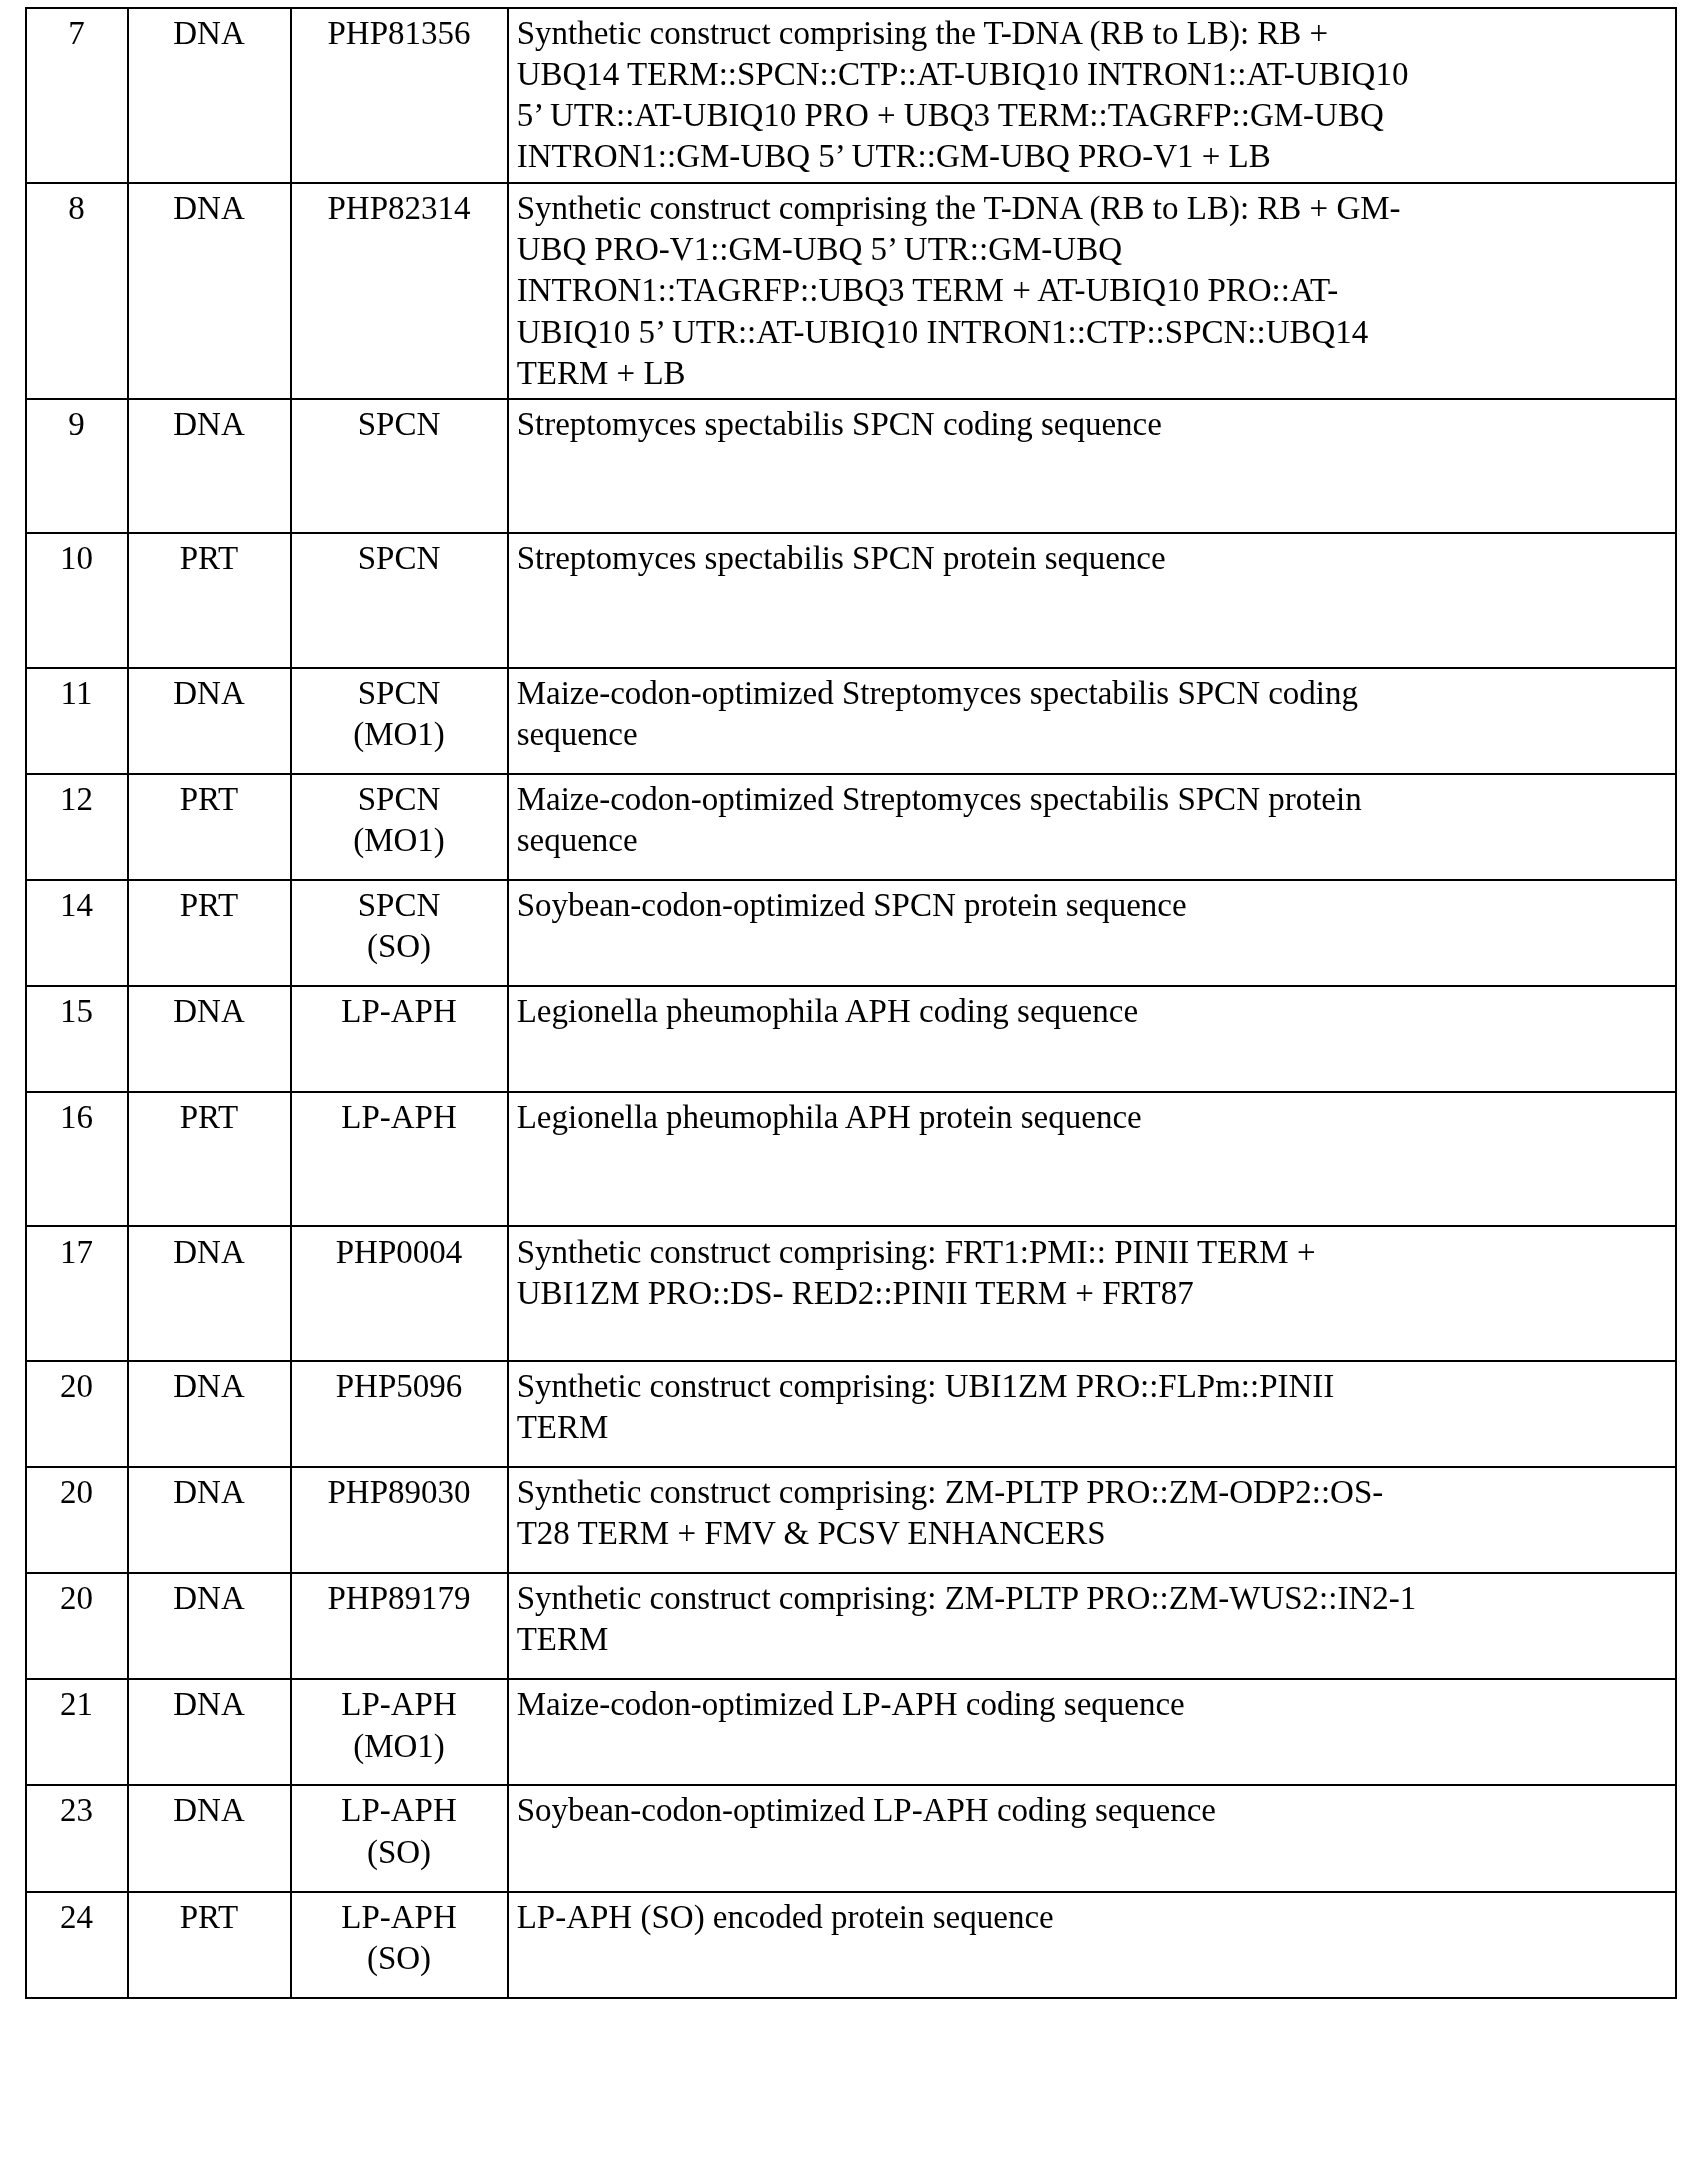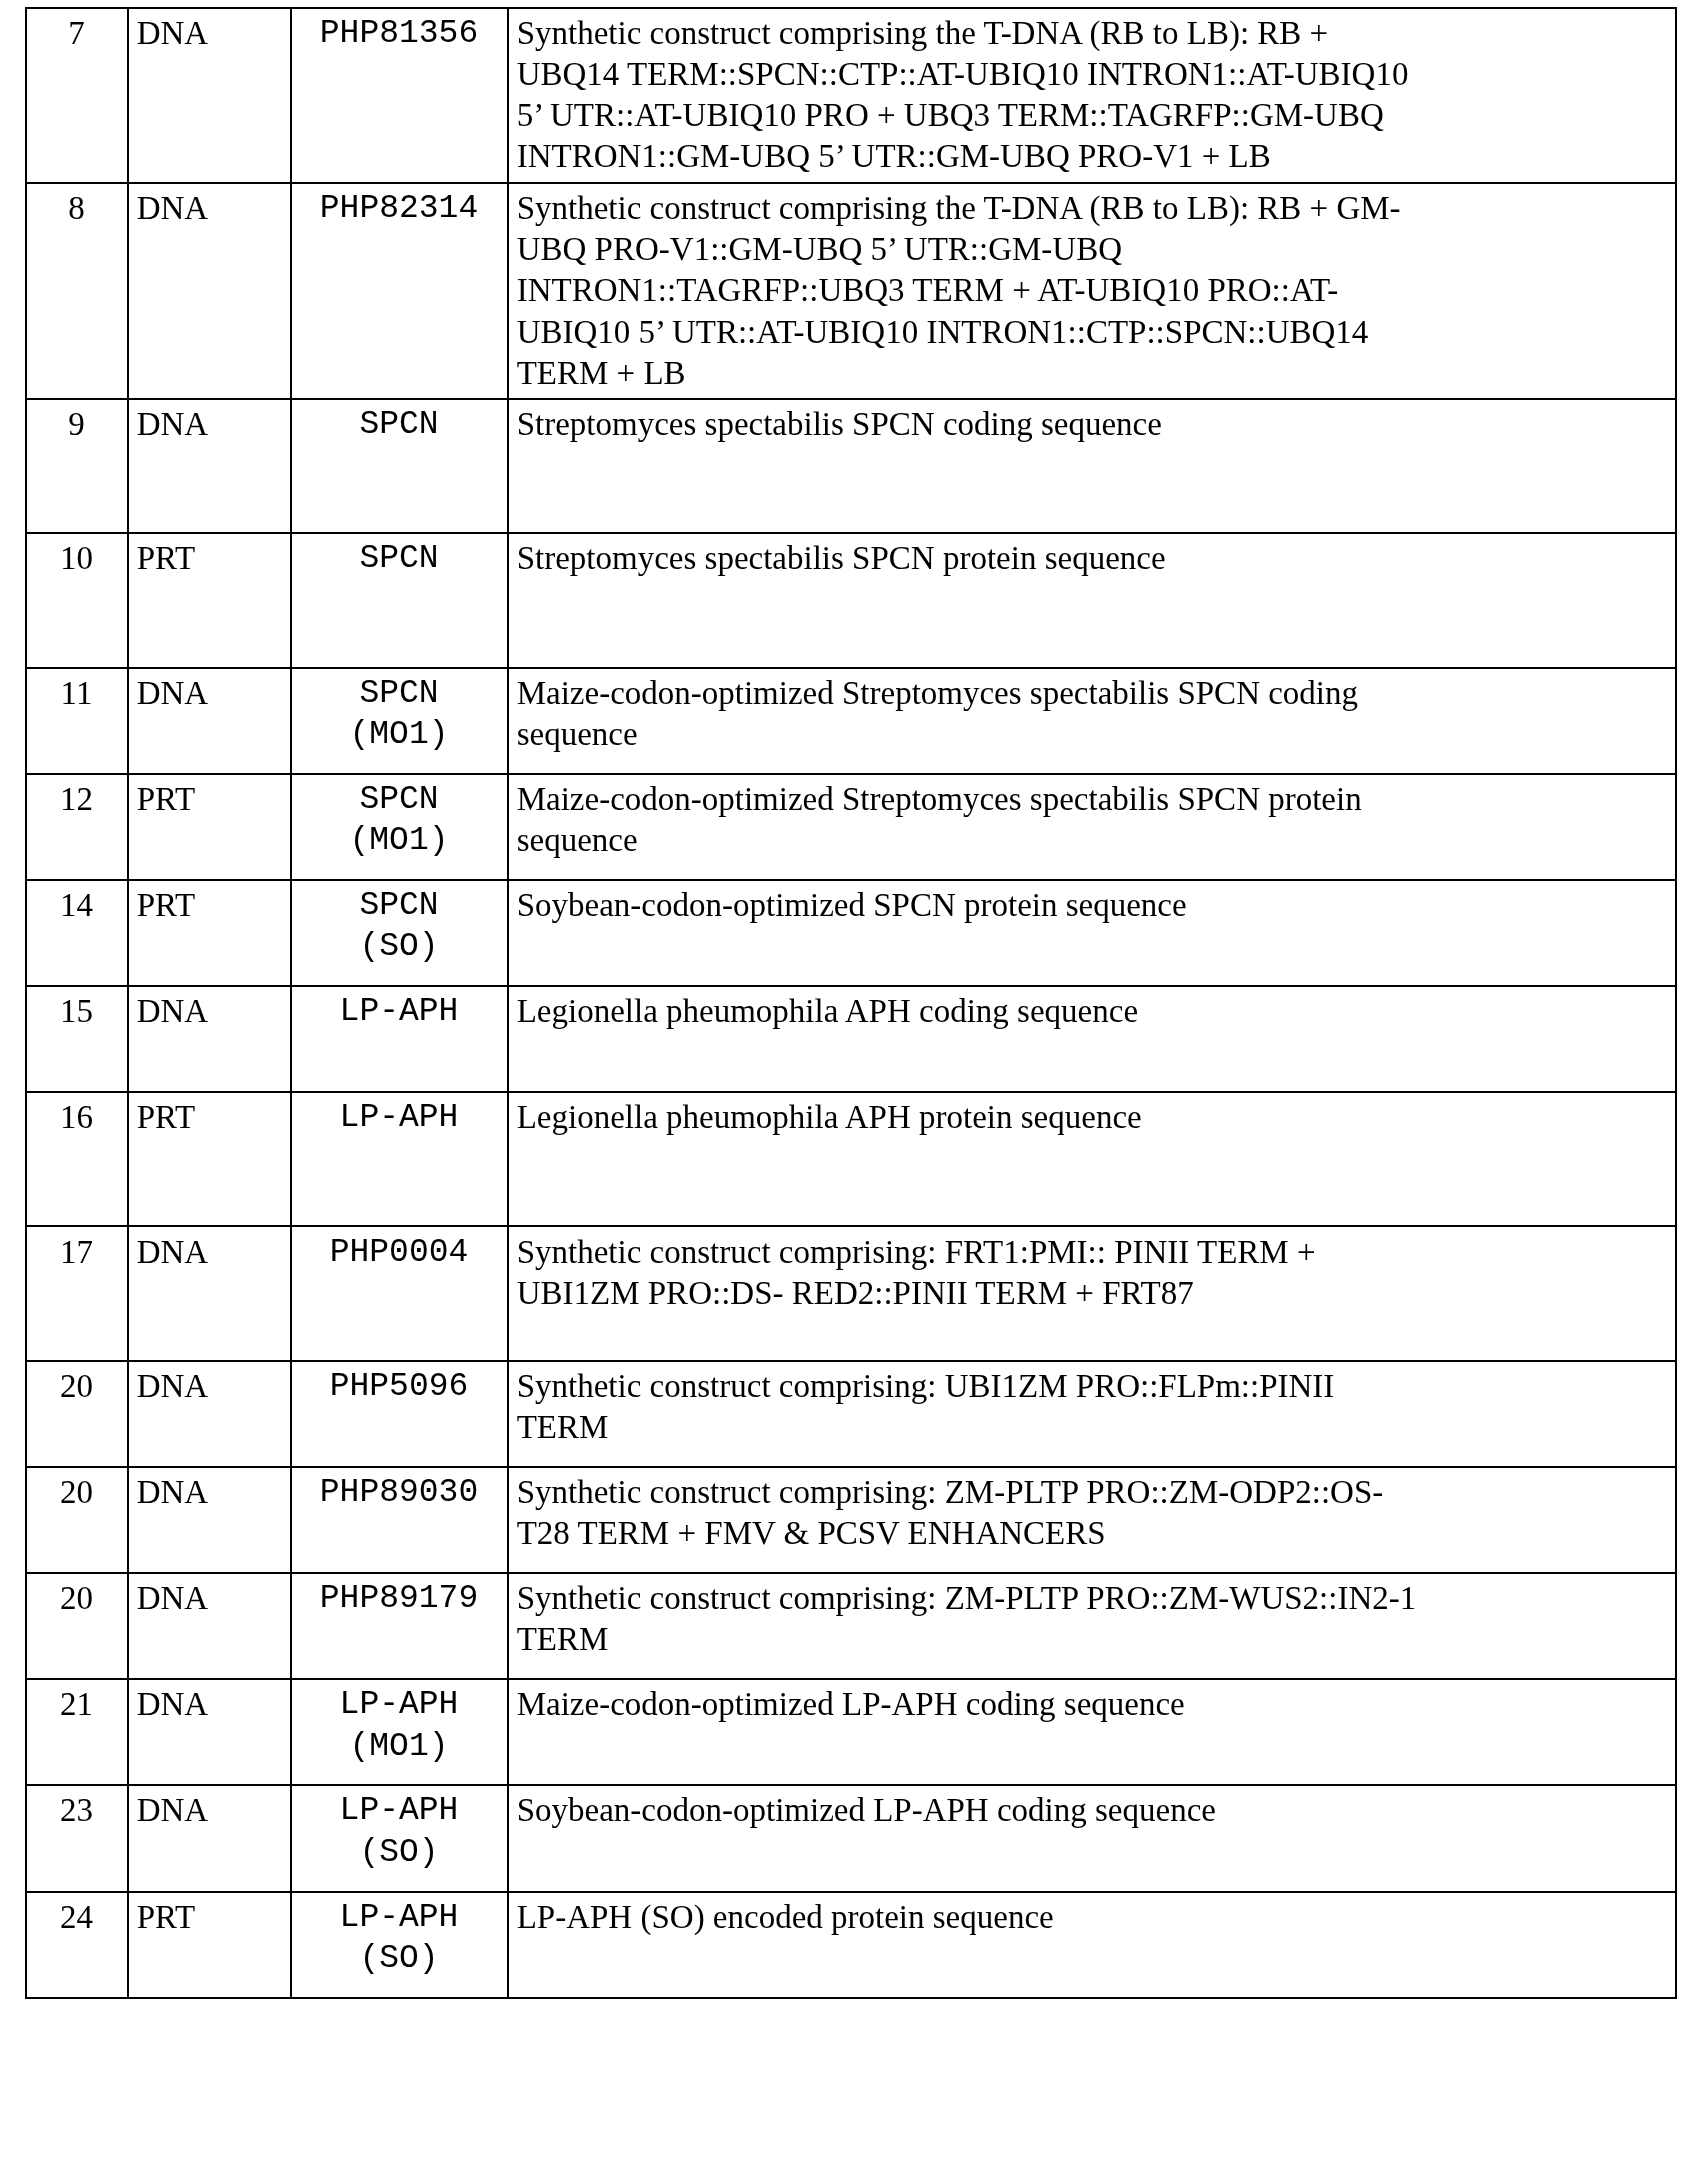--- a/index.html
+++ b/index.html
@@ -30,27 +30,27 @@
     font-size: 33px;
     line-height: 1.25;
     padding: 4.1px 8.2px;
     overflow: hidden;
   }
   td.c-num {
     text-align: center;
     padding-top: 5.7px;
   }
   td.c-type {
+    text-align: center;
     padding-top: 5.7px;
   }
   td.c-name {
     text-align: center;
     padding-top: 5.7px;
     white-space: pre-line;
-    font-family: Liberation Mono, monospace;
   }
   td.c-desc {
     text-align: left;
     padding-left: 13px;
     padding-right: 11.4px;
     white-space: pre-line;
   }
   tbody#rows tr td { height: 96px; }
   tbody#rows tr:nth-child(3) td,
   tbody#rows tr:nth-child(4) td,

